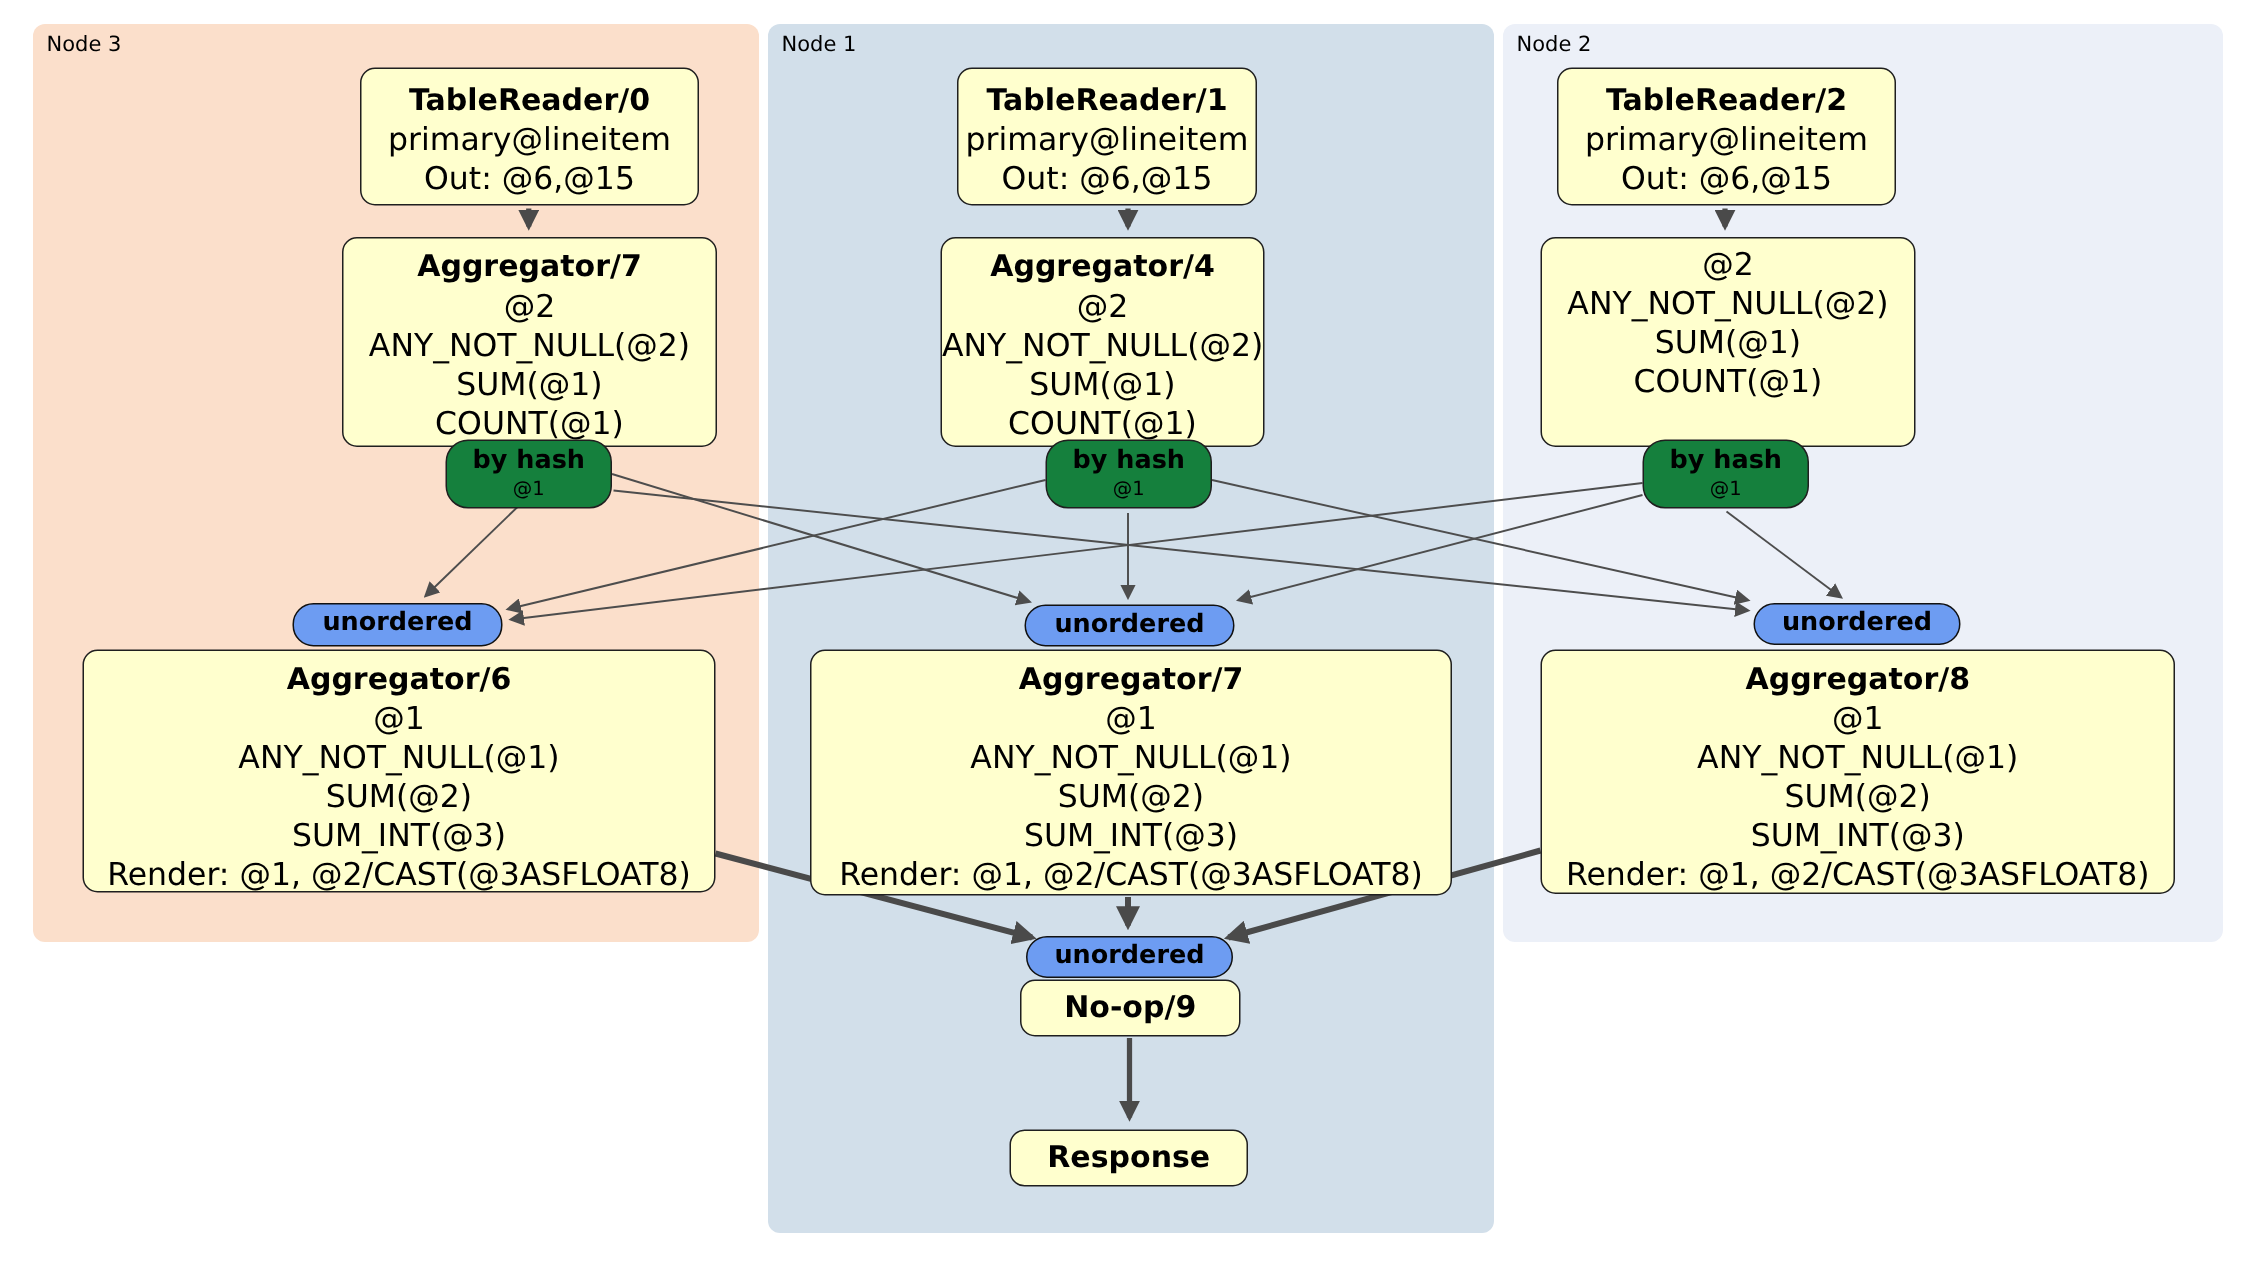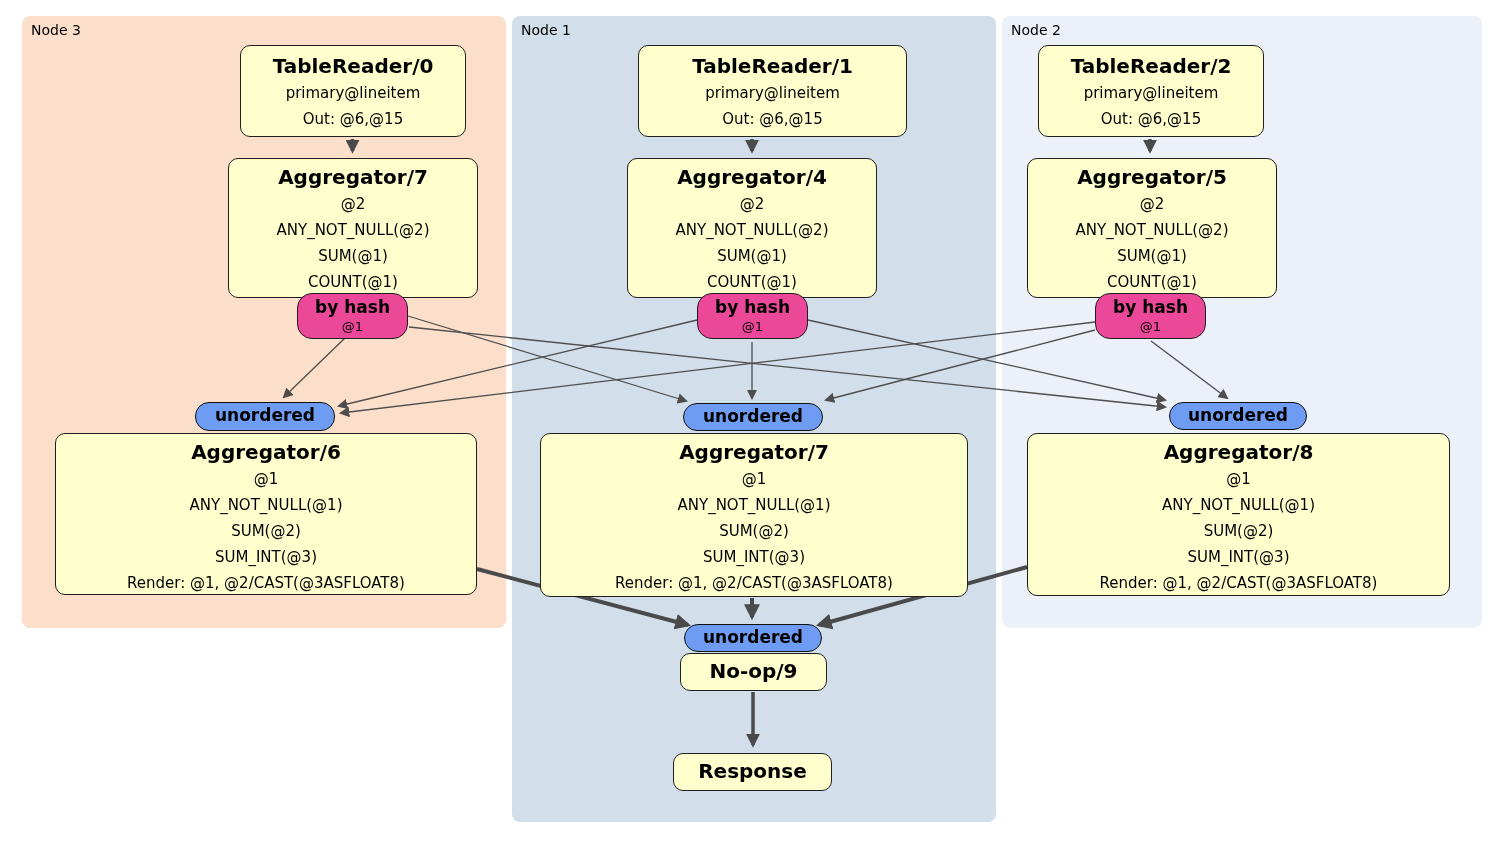--- a/index.html
+++ b/index.html
@@ -34,33 +34,33 @@
     position: absolute;
     z-index: 3;
     background: #ffffce;
     border: 1.6px solid #1f1f1f;
     border-radius: 10px;
     box-sizing: border-box;
     text-align: center;
     color: #000;
   }
   .box-title { font-weight: bold; font-size: 20px; line-height: 28px; text-align: center; }
-  .box-line  { font-size: 15px; line-height: 26px; white-space: nowrap; }
+  .box-line  { font-size: 21px; line-height: 26px; white-space: nowrap; }
   .pad-tr  { padding-top: 6px; }
   .pad-agg { padding-top: 4px; }
   .single .box-title { line-height: 34px; font-size: 20px; }
   .badge {
     position: absolute;
     z-index: 4;
     box-sizing: border-box;
     text-align: center;
     color: #000;
   }
   .badge-hash {
-    background: #ec4899;
+    background: #15803d;
     border: 1.6px solid #1f1f1f;
     border-radius: 15px;
     width: 111px; height: 46px;
   }
   .hash-label { font-weight: bold; font-size: 17px; line-height: 23px; padding-top: 2px; }
   .hash-sub   { font-size: 13px; line-height: 16px; }
   .badge-stream {
     background: #6d9cf2;
     border: 1.8px solid #111111;
     border-radius: 14px;
@@ -129,26 +129,26 @@
   </div>
   <div class="box pad-agg" style="left:55px;top:433px;width:422px;height:162px">
     <div class="box-title">Aggregator/6</div>
     <div class="box-line">@1</div>
     <div class="box-line">ANY_NOT_NULL(@1)</div>
     <div class="box-line">SUM(@2)</div>
     <div class="box-line">SUM_INT(@3)</div>
     <div class="box-line">Render: @1, @2/CAST(@3ASFLOAT8)</div>
   </div>
 
-  <div class="box pad-tr" style="left:638px;top:45px;width:269px;height:92px">
+  <div class="box pad-tr" style="left:638px;top:45px;width:200px;height:92px">
     <div class="box-title">TableReader/1</div>
     <div class="box-line">primary@lineitem</div>
     <div class="box-line">Out: @6,@15</div>
   </div>
-  <div class="box pad-agg" style="left:627px;top:158px;width:250px;height:140px">
+  <div class="box pad-agg" style="left:627px;top:158px;width:216px;height:140px">
     <div class="box-title">Aggregator/4</div>
     <div class="box-line">@2</div>
     <div class="box-line">ANY_NOT_NULL(@2)</div>
     <div class="box-line">SUM(@1)</div>
     <div class="box-line">COUNT(@1)</div>
   </div>
   <div class="box pad-agg" style="left:540px;top:433px;width:428px;height:164px">
     <div class="box-title">Aggregator/7</div>
     <div class="box-line">@1</div>
     <div class="box-line">ANY_NOT_NULL(@1)</div>
@@ -156,21 +156,20 @@
     <div class="box-line">SUM_INT(@3)</div>
     <div class="box-line">Render: @1, @2/CAST(@3ASFLOAT8)</div>
   </div>
 
   <div class="box pad-tr" style="left:1038px;top:45px;width:226px;height:92px">
     <div class="box-title">TableReader/2</div>
     <div class="box-line">primary@lineitem</div>
     <div class="box-line">Out: @6,@15</div>
   </div>
   <div class="box pad-agg" style="left:1027px;top:158px;width:250px;height:140px">
-    <div class="box-title">Aggregator/5</div>
     <div class="box-line">@2</div>
     <div class="box-line">ANY_NOT_NULL(@2)</div>
     <div class="box-line">SUM(@1)</div>
     <div class="box-line">COUNT(@1)</div>
   </div>
   <div class="box pad-agg" style="left:1027px;top:433px;width:423px;height:163px">
     <div class="box-title">Aggregator/8</div>
     <div class="box-line">@1</div>
     <div class="box-line">ANY_NOT_NULL(@1)</div>
     <div class="box-line">SUM(@2)</div>

